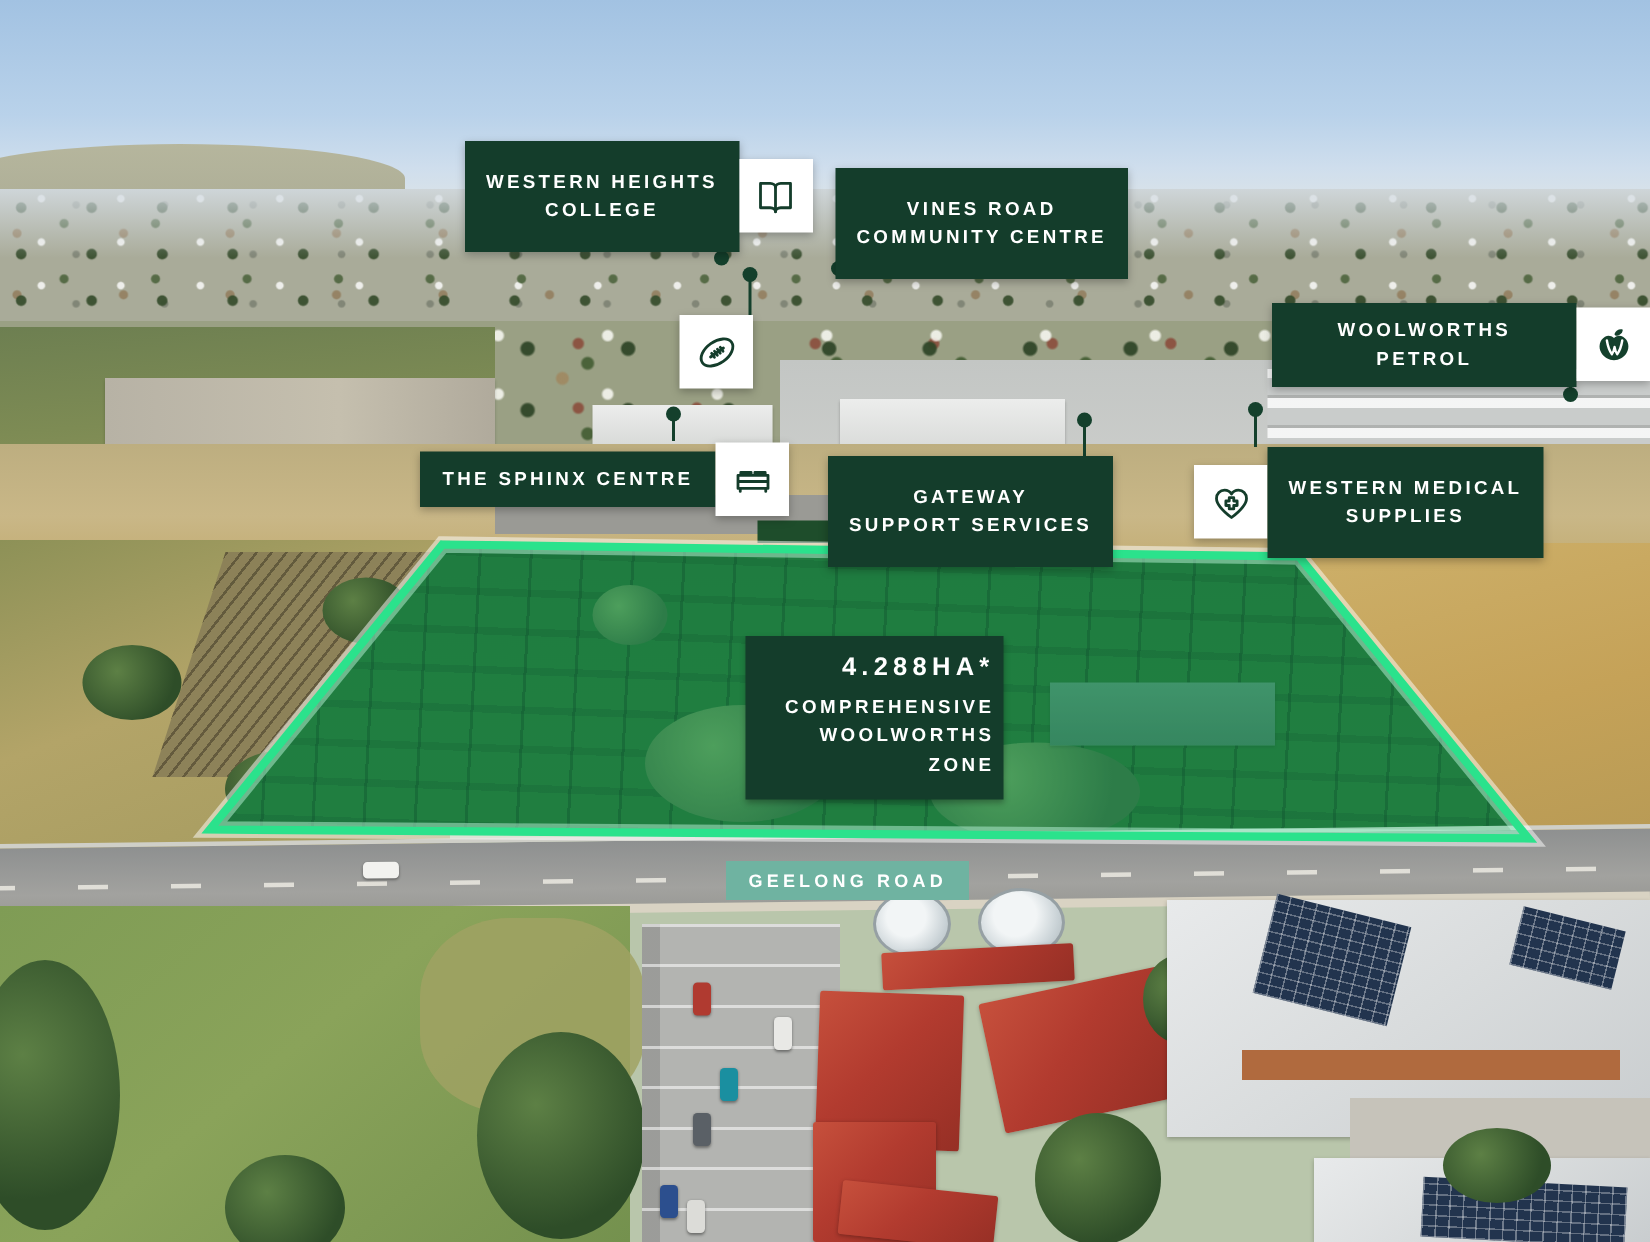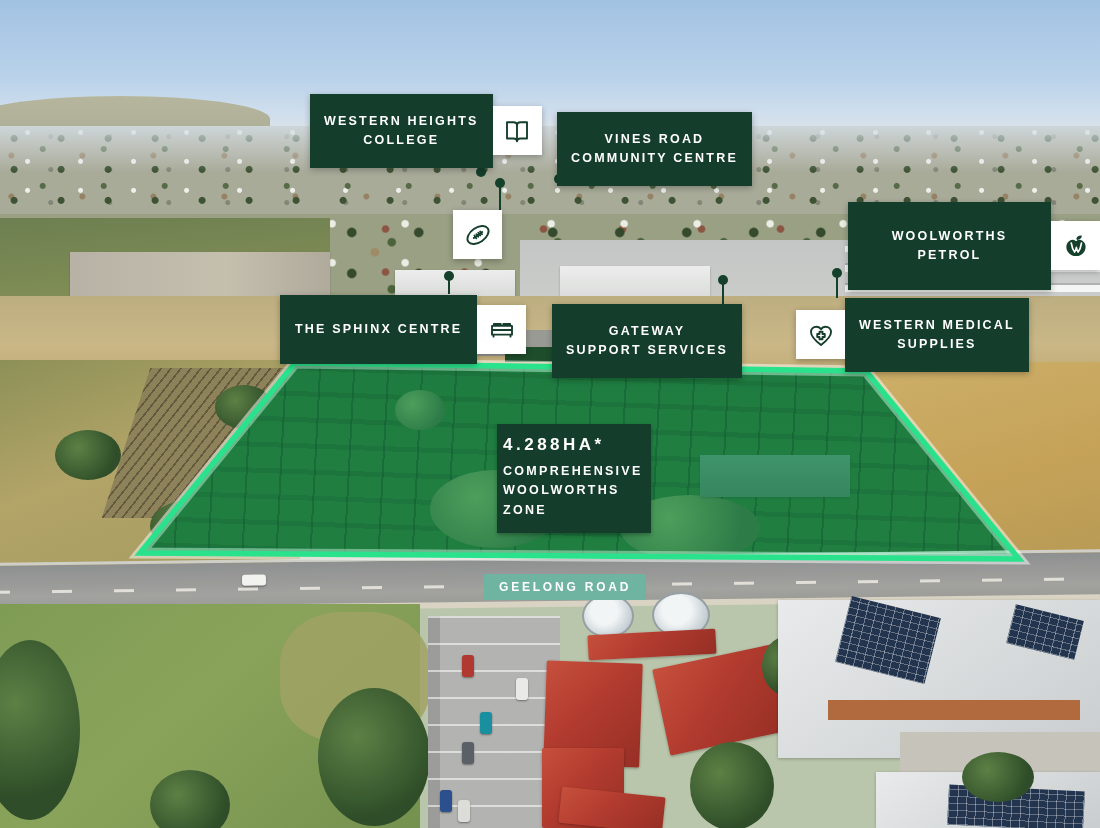--- a/index.html
+++ b/index.html
@@ -94,23 +94,23 @@
   
   .callout{position:absolute;display:flex;align-items:center;z-index:6;
     filter:drop-shadow(0 2px 3px rgba(0,0,0,.28));}
   .callout-text{background:var(--label-bg,#143D2B);color:#fff;font-weight:700;
     font-size:12.5px;line-height:1.5;letter-spacing:2.2px;padding:18px 14px;
     text-align:center;white-space:pre-line;}
   .callout-icon{background:#fff;width:49px;height:49px;flex:0 0 49px;
     display:flex;align-items:center;justify-content:center;}
   .callout-icon svg{width:30px;height:30px;stroke:#143D2B;fill:none;
     stroke-width:1.5;stroke-linecap:round;stroke-linejoin:round;}
-  .single .callout-text{padding:25px 15px;}
-  .zone-label{position:absolute;left:497px;top:424px;width:154px;z-index:6;
-    background:#143D2B;color:#fff;text-align:left;padding:11px 6px 13px;
+  .single .callout-text{padding:9px 15px;}
+  .zone-label{position:absolute;left:497px;top:424px;width:172px;z-index:6;
+    background:#143D2B;color:#fff;text-align:right;padding:11px 6px 13px;
     box-shadow:0 2px 4px rgba(0,0,0,.3);}
   .zone-area{font-size:17px;font-weight:700;letter-spacing:3.5px;margin-bottom:7px;}
   .zone-name{font-size:12.5px;font-weight:700;letter-spacing:2.3px;line-height:1.55;white-space:pre-line;}
   .road-label{position:absolute;left:484px;top:574px;z-index:6;background:#6FB3A1;
     color:#fff;font-size:12px;font-weight:700;letter-spacing:2.8px;padding:6px 15px;}
   .disclaimer{position:absolute;left:72px;top:748px;z-index:6;color:#fff;
     font-size:14.5px;font-weight:700;letter-spacing:.3px;
     text-shadow:0 1px 4px rgba(0,0,0,.5);}
 </style>
 </head>

